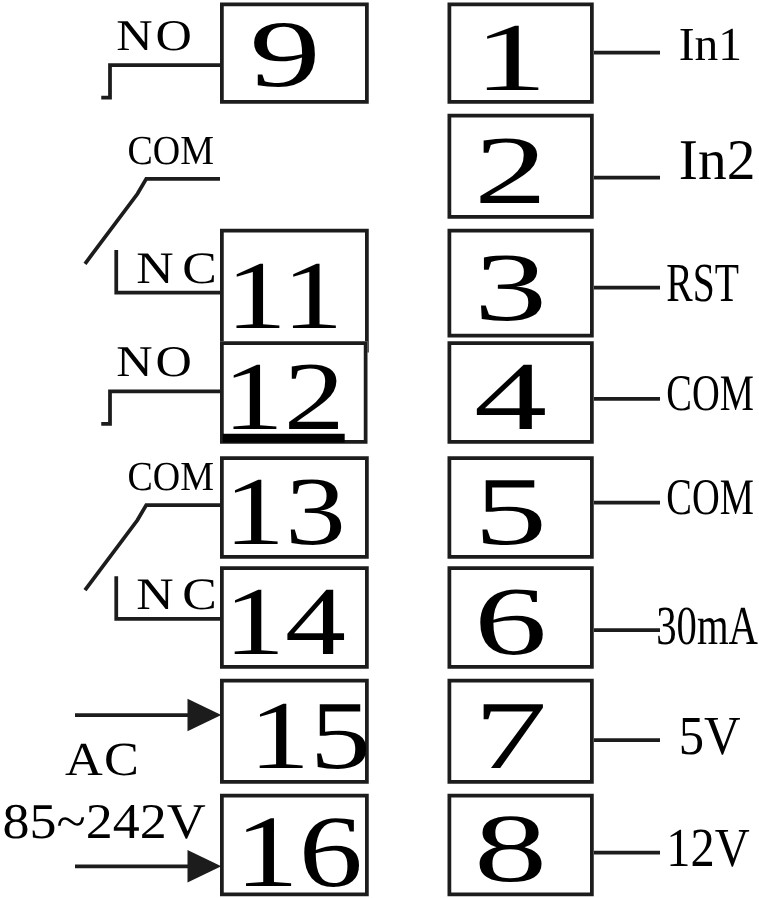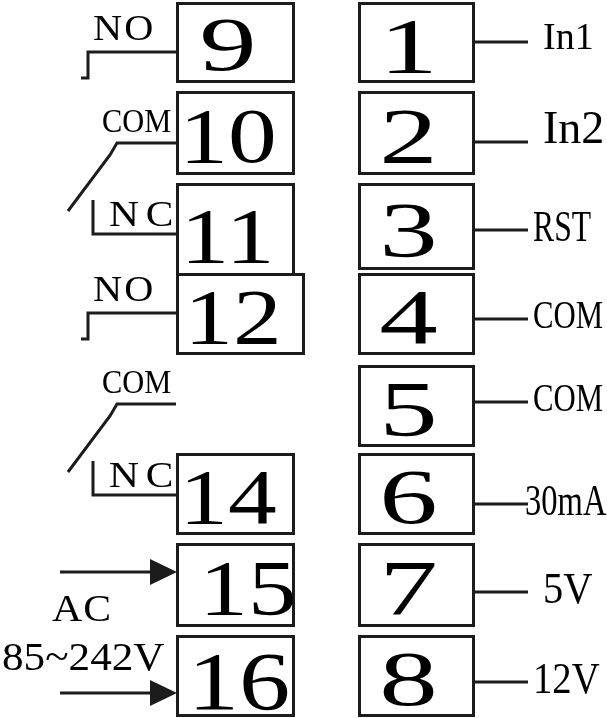--- a/index.html
+++ b/index.html
@@ -31,28 +31,28 @@
       <line x1="475" x2="528" y1="230" y2="230" stroke="#1c1c1c" stroke-width="3"></line>
       <line x1="475" x2="528" y1="319" y2="319" stroke="#1c1c1c" stroke-width="3"></line>
       <line x1="475" x2="528" y1="402" y2="402" stroke="#1c1c1c" stroke-width="3"></line>
       <line x1="475" x2="528" y1="504" y2="504" stroke="#1c1c1c" stroke-width="3"></line>
       <line x1="475" x2="528" y1="592" y2="592" stroke="#1c1c1c" stroke-width="3"></line>
       <line x1="475" x2="528" y1="682" y2="682" stroke="#1c1c1c" stroke-width="3"></line>
     </svg>
 <div class="term-box" style="left: 176px; top: 2px; width: 119px; height: 81px;">
       <span class="term-num" style="font-size: 76px; transform: translate(-8px, 1px) scaleX(1.5);">9</span>
     </div>
-    <div class="term-box" style="left: 176px; top: 91px; width: 119px; height: 84px;">
-      <span class="term-num" style="font-size: 78px; transform: translate(-8px, 3px) scaleX(1.25);">10</span>
-    </div>
     <div class="term-box" style="left: 176px; top: 183px; width: 119px; height: 99px;">
       <span class="term-num" style="font-size: 78px; transform: translate(-8px, 3px) scaleX(1.25);">11</span>
     </div>
-    <div class="term-box" style="left: 176px; top: 273px; width: 129px; height: 82px;">
+    <div class="term-box" style="left: 176px; top: 273px; width: 118px; height: 82px; text-decoration: underline;">
       <span class="term-num" style="font-size: 78px; transform: translate(-8px, 3px) scaleX(1.25);">12</span>
+    </div>
+    <div class="term-box" style="left: 176px; top: 365px; width: 119px; height: 82px;">
+      <span class="term-num" style="font-size: 78px; transform: translate(-8px, 3px) scaleX(1.25);">13</span>
     </div>
     <div class="term-box" style="left: 176px; top: 453px; width: 119px; height: 82px; text-align: right;">
       <span class="term-num" style="font-size: 78px; transform: translate(-8px, 3px) scaleX(1.25);">14</span>
     </div>
     <div class="term-box" style="left: 176px; top: 543px; width: 119px; height: 84px; padding-left: 40px;">
       <span class="term-num" style="font-size: 78px; transform: translate(-8px, 3px) scaleX(1.25);">15</span>
     </div>
     <div class="term-box" style="left: 176px; top: 635px; width: 119px; height: 82px; padding-left: 23px;">
       <span class="term-num" style="font-size: 82px; transform: translate(-8px, 6px) scaleX(1.25);">16</span>
     </div>

